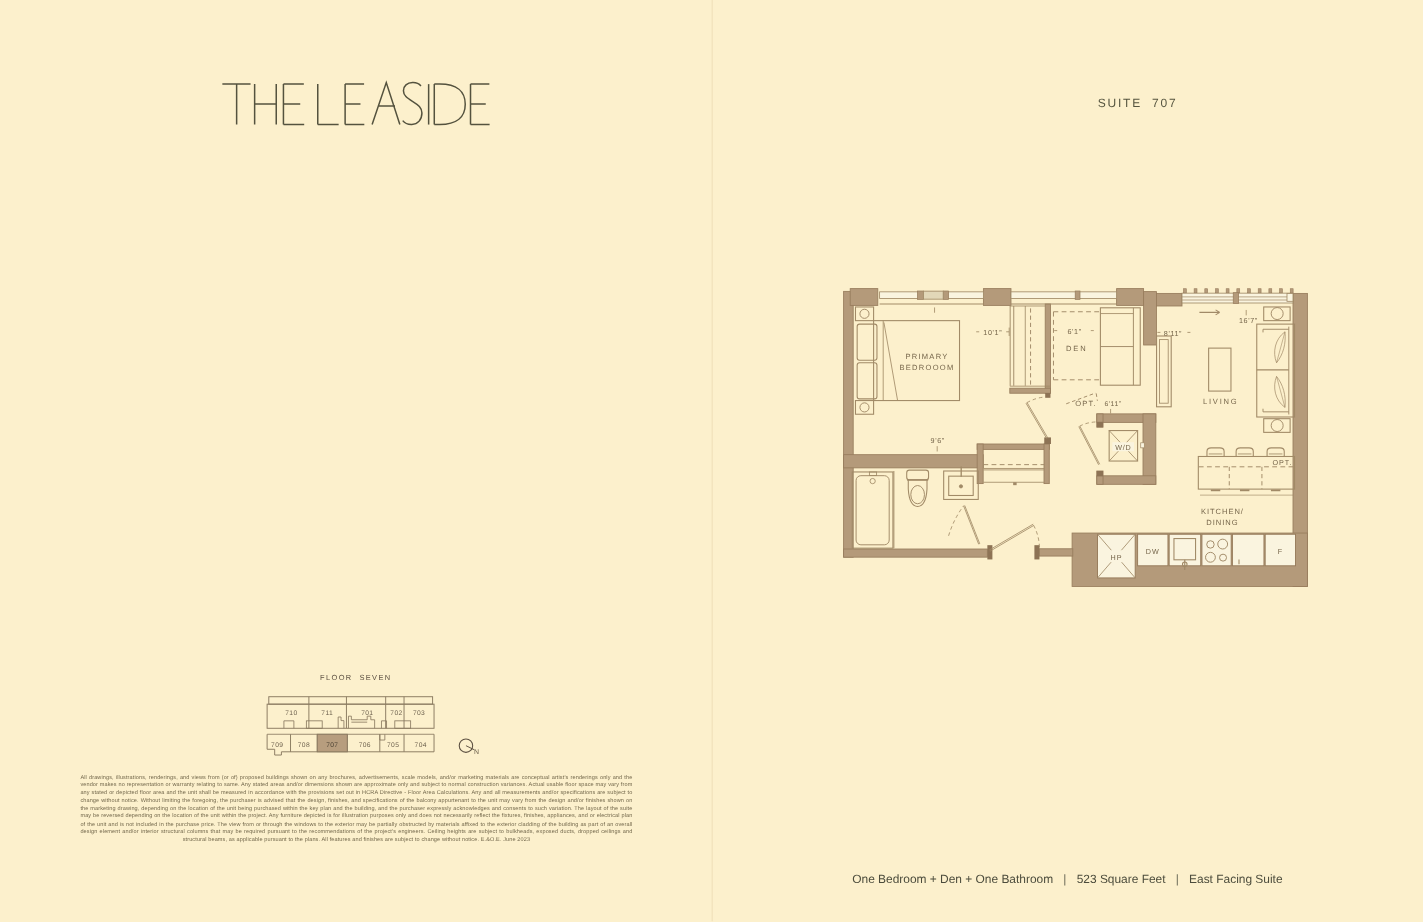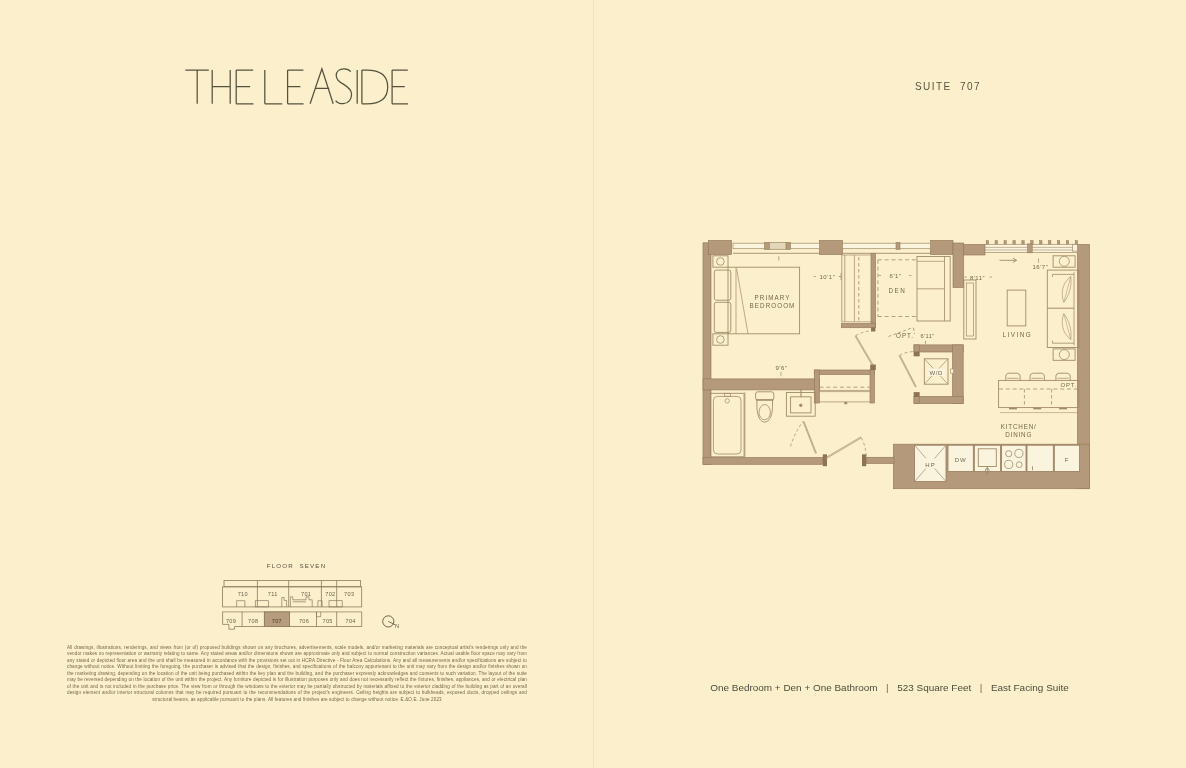--- a/index.html
+++ b/index.html
@@ -1,20 +1,20 @@
 <!DOCTYPE html>
 <html><head>
 <meta charset="utf-8">
 <style>
 html,body{margin:0;padding:0;}
 body{width:1186px;height:768px;background:#fcf0cc;font-family:"Liberation Sans",sans-serif;position:relative;overflow:hidden;}
 .divider{position:absolute;left:592.5px;top:0;width:1.2px;height:768px;background:#f0e2bb;}
 .suite{position:absolute;left:593px;top:81px;width:710px;text-align:center;font-size:10px;letter-spacing:1.45px;color:#55543f;}
 .floorseven{position:absolute;left:0;top:561.8px;width:593px;text-align:center;font-size:6.2px;letter-spacing:1.15px;color:#5d5142;}
-.infoline{position:absolute;left:593px;top:682px;width:593px;text-align:center;font-size:9.95px;letter-spacing:0px;color:#4c4c3c;}
+.infoline{position:absolute;left:593px;top:728px;width:593px;text-align:center;font-size:9.95px;letter-spacing:0px;color:#4c4c3c;}
 .infoline .sep{padding:0 3px;color:#6b6a58;}
 .disclaimer{position:absolute;left:67px;top:644.5px;width:460px;font-size:4.62px;line-height:6.5px;color:#73684c;text-align:justify;text-align-last:center;letter-spacing:0.1px;}
 svg{position:absolute;left:0;top:0;}
 </style>
 </head>
 <body>
 <div class="divider"></div>
 <div class="suite">SUITE&nbsp; 707</div>
 <div class="floorseven">FLOOR&nbsp; SEVEN</div>
 <div class="infoline">One Bedroom + Den + One Bathroom&nbsp;&nbsp;<span class="sep">|</span>&nbsp;&nbsp;523 Square Feet&nbsp;&nbsp;<span class="sep">|</span>&nbsp;&nbsp;East Facing Suite</div>

